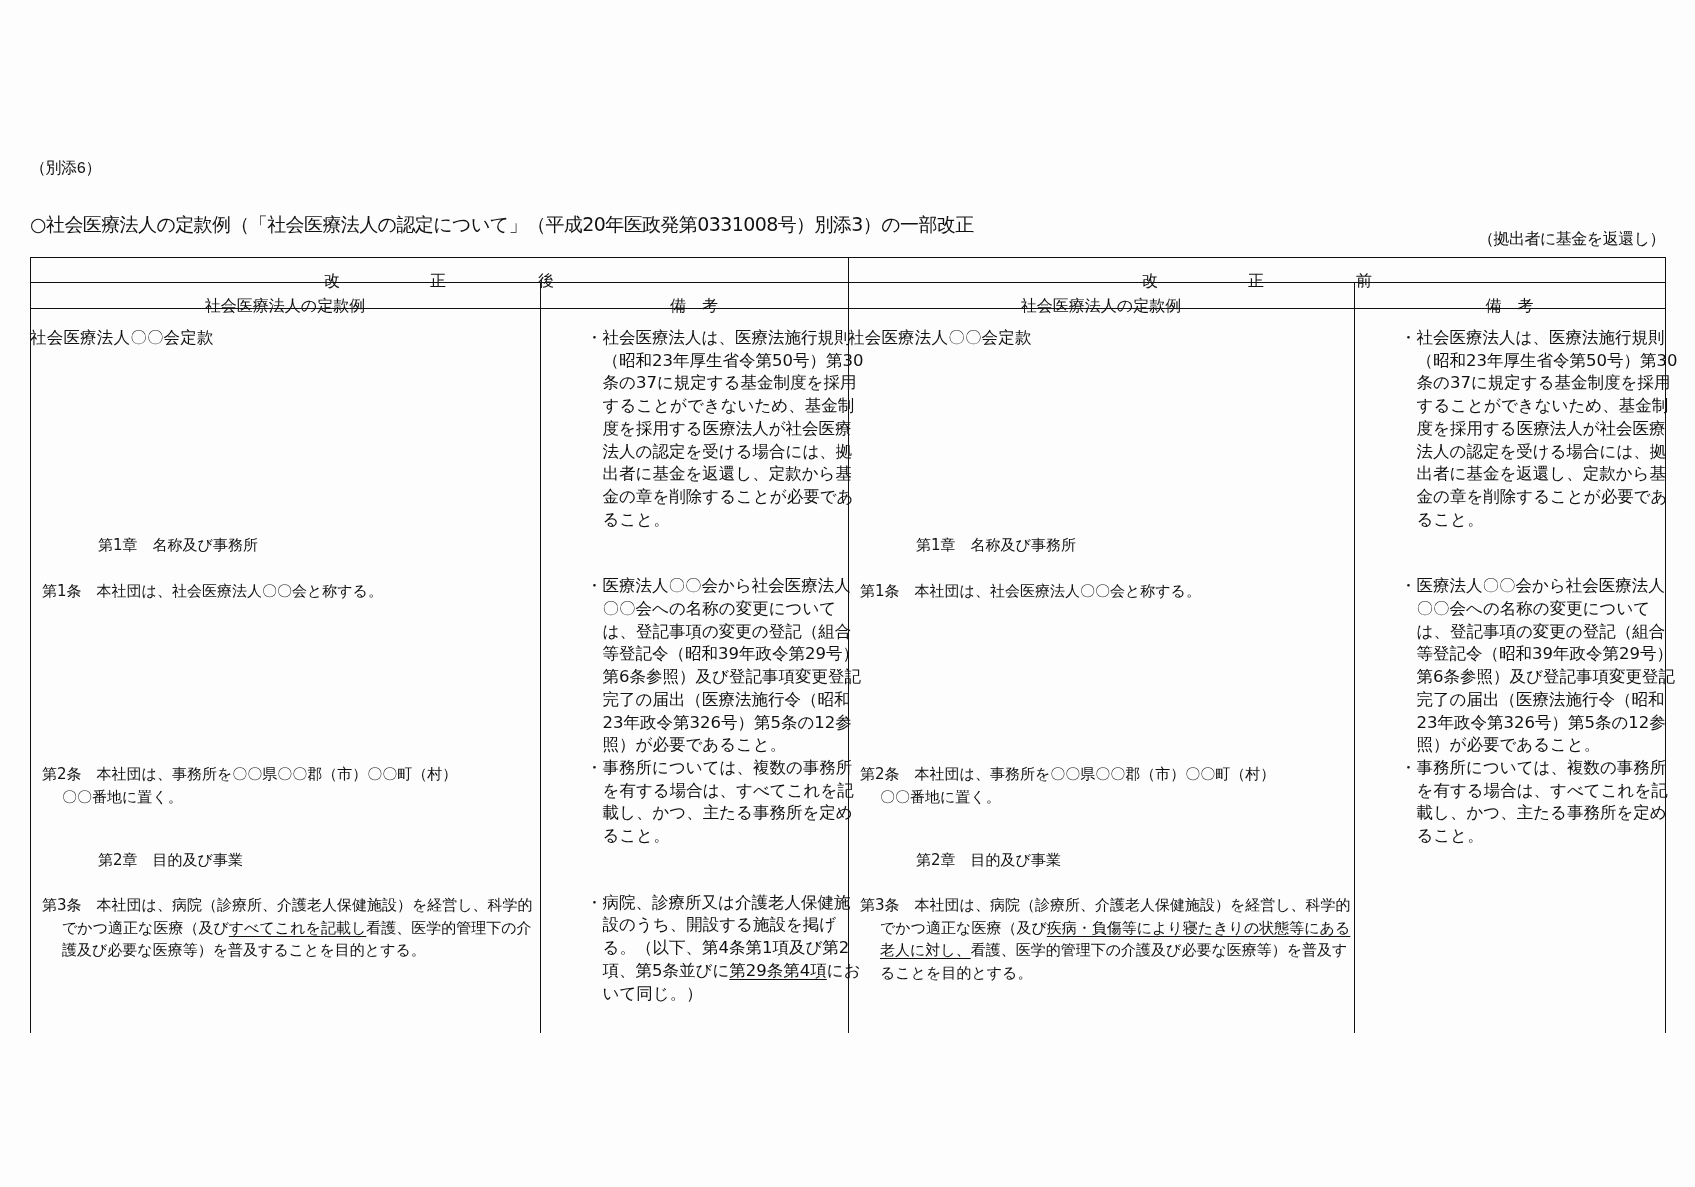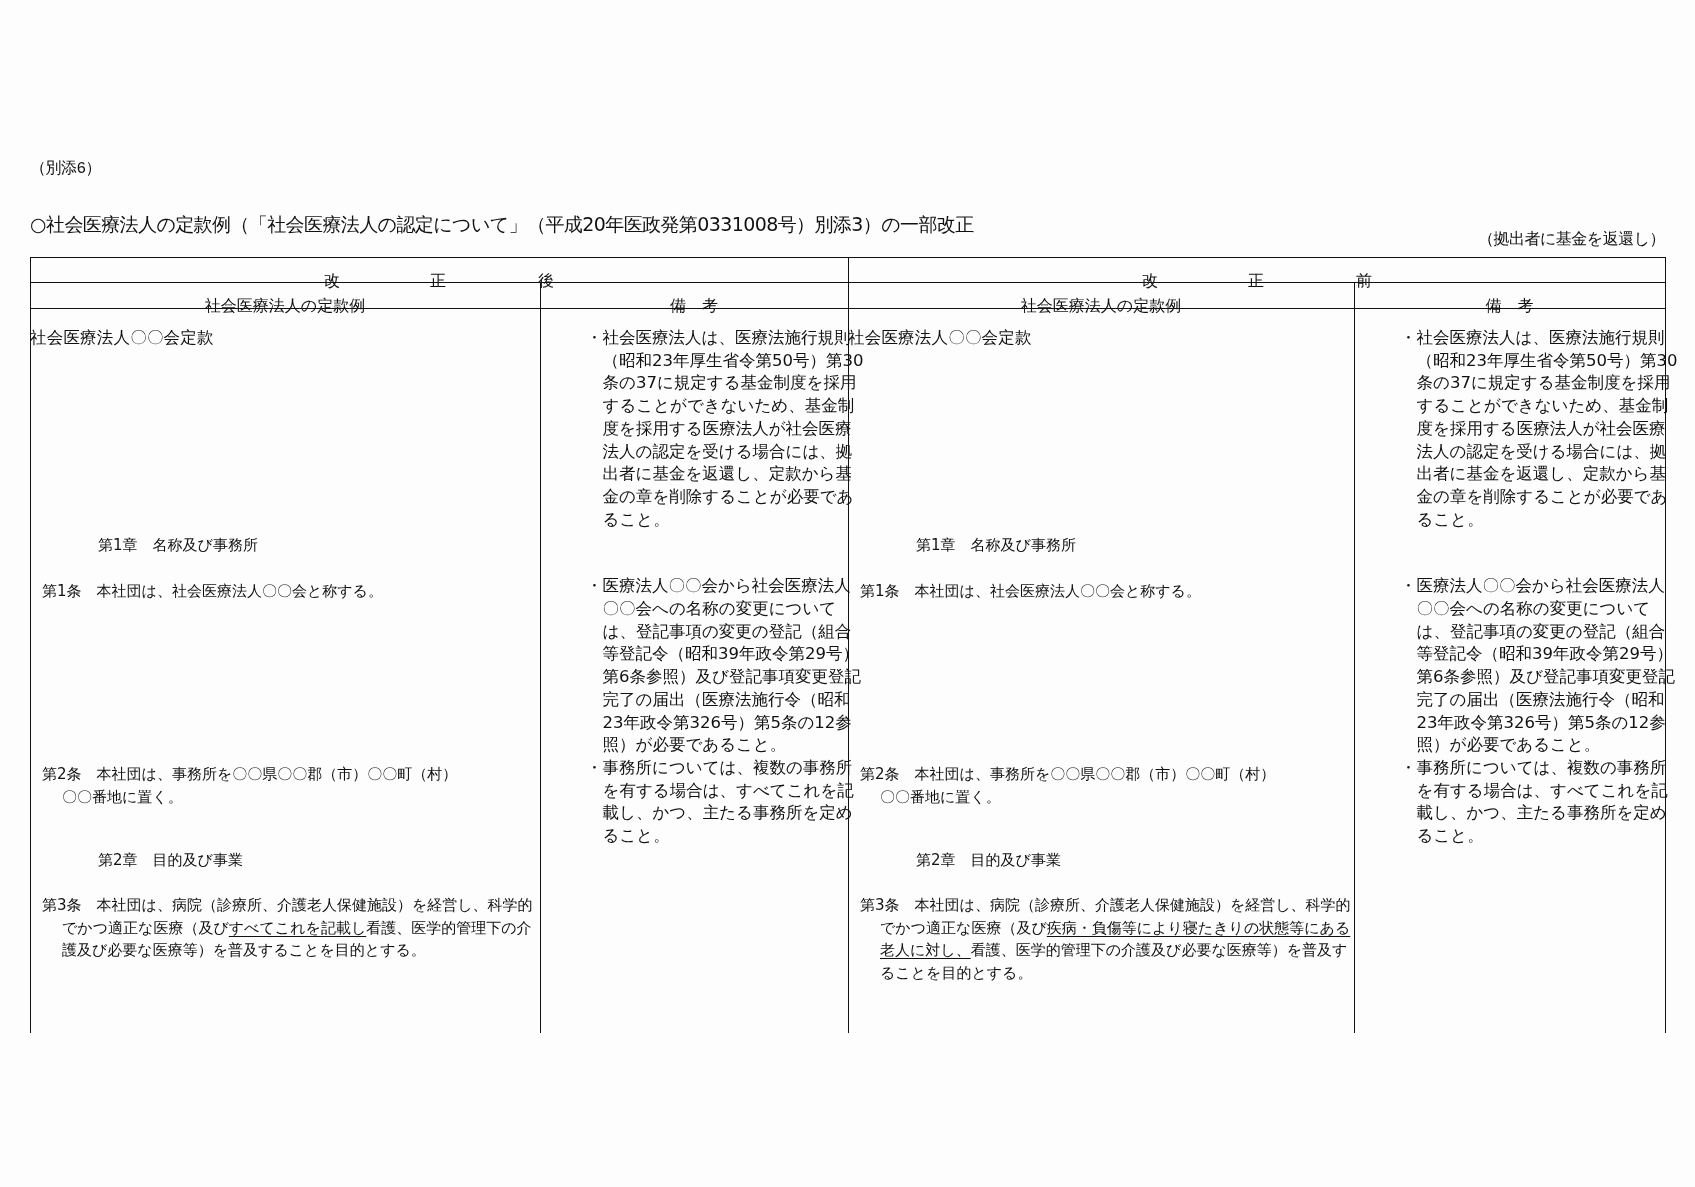--- a/index.html
+++ b/index.html
@@ -69,20 +69,21 @@
     <div>第2条　本社団は、事務所を〇〇県〇〇郡（市）〇〇町（村）</div>
     <div style="padding-left:20px;">〇〇番地に置く。</div>
   </div>
   <div class="chapter" style="left:68px; top:592px;">第2章　目的及び事業</div>
   <div class="article hang" style="left:12px; top:637px; width:478px; padding-left:20px; text-indent:-20px;"><span>第3条　本社団は、病院（診療所、介護老人保健施設）を経営し、科学的でかつ適正な医療（及び</span><u>すべてこれを記載し</u><span>看護、医学的管理下の介護及び必要な医療等）を普及することを目的とする。</span></div>
 
   <div class="note" style="left:520px; top:46px; width:278px;">
     <p style="margin-top:24px;">・社会医療法人は、医療法施行規則（昭和23年厚生省令第50号）第30条の37に規定する基金制度を採用することができないため、基金制度を採用する医療法人が社会医療法人の認定を受ける場合には、拠出者に基金を返還し、定款から基金の章を削除することが必要であること。</p>
     <p style="margin-top:44px;">・医療法人〇〇会から社会医療法人〇〇会への名称の変更については、登記事項の変更の登記（組合等登記令（昭和39年政令第29号）第6条参照）及び登記事項変更登記完了の届出（医療法施行令（昭和23年政令第326号）第5条の12参照）が必要であること。</p>
     <p>・事務所については、複数の事務所を有する場合は、すべてこれを記載し、かつ、主たる事務所を定めること。</p>
+    <p style="margin-top:44px;"><span>・病院、診療所又は介護老人保健施設のうち、開設する施設を掲げる。（以下、第4条第1項及び第2項、第5条並びに</span><u>第29条第4項</u><span>において同じ。）</span></p>
   </div>
 
   <div class="cell-text center-title" style="left:818px; top:70px; width:506px;">社会医療法人〇〇会定款</div>
   <div class="chapter" style="left:886px; top:277px;">第1章　名称及び事務所</div>
   <div class="article" style="left:830px; top:323px; width:490px;">第1条　本社団は、社会医療法人〇〇会と称する。</div>
   <div class="article" style="left:830px; top:506px; width:490px;">
     <div>第2条　本社団は、事務所を〇〇県〇〇郡（市）〇〇町（村）</div>
     <div style="padding-left:20px;">〇〇番地に置く。</div>
   </div>
   <div class="chapter" style="left:886px; top:592px;">第2章　目的及び事業</div>

